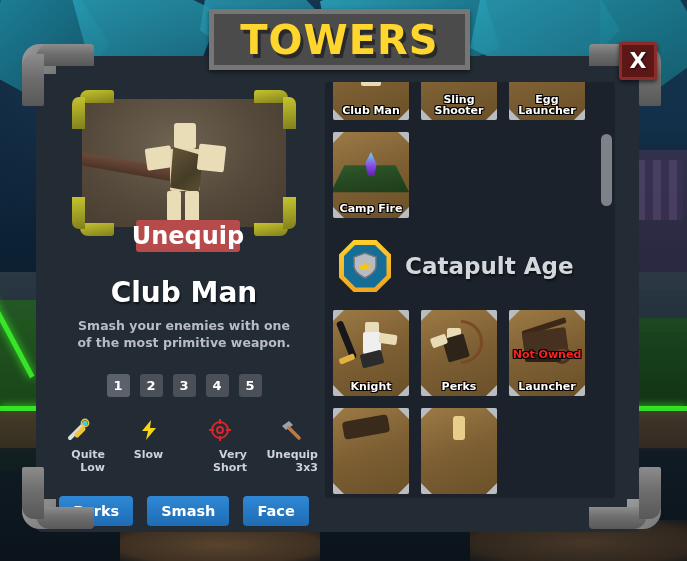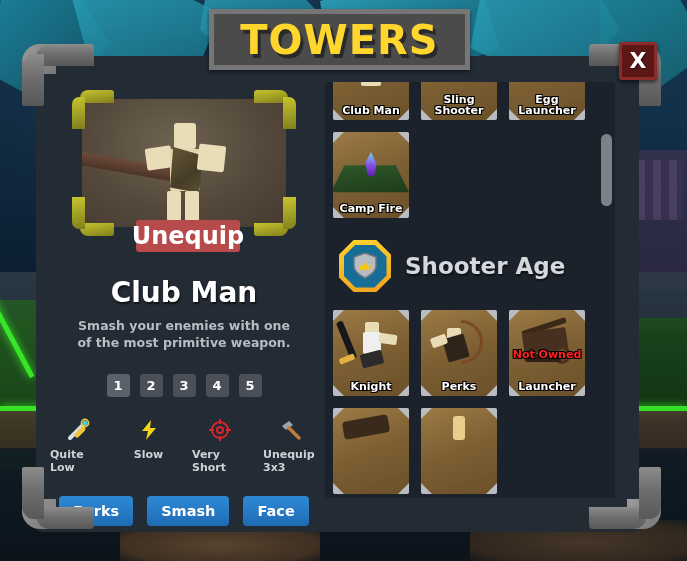--- a/index.html
+++ b/index.html
@@ -351,21 +351,21 @@
     width: 26px; height: 26px;
     display: flex;
     align-items: center;
     justify-content: center;
   }
   .stat .lbl {
     margin-top: 5px;
     color: #cfd2d7;
     font-size: 11px;
     font-weight: bold;
-    text-align: left;
+    text-align: right;
     line-height: 1.2;
     font-family: "DejaVu Sans", sans-serif;
   }
 
   
   #action-row {
     margin-top: 22px;
     display: flex;
     justify-content: center;
     gap: 14px;
@@ -722,21 +722,21 @@
 
     <div class="age-header">
       <div class="age-badge">
         <div class="inner">
           <svg width="26" height="28" viewBox="0 0 26 28">
             <path d="M13 1 L24 5 V14 C24 21 13 26 13 26 C13 26 2 21 2 14 V5 Z" fill="#b7bcc2" stroke="#6e757c" stroke-width="1.5"></path>
             <path d="M7 11 L9.5 15 L13 10 L16.5 15 L19 11 L18 18 H8 Z" fill="#f5c518"></path>
           </svg>
         </div>
       </div>
-      <div class="age-title">Shooter Age</div>
+      <div class="age-title">Catapult Age</div>
     </div>
 
     <div class="card-grid">
       <div class="tower-card">
         <div class="thumb">
           <div class="t-knight-sword"></div>
             <div class="t-knight-hilt"></div>
           <div class="t-knight-head"></div>
             <div class="t-knight-body"></div>
           <div class="t-knight-arm"></div>

